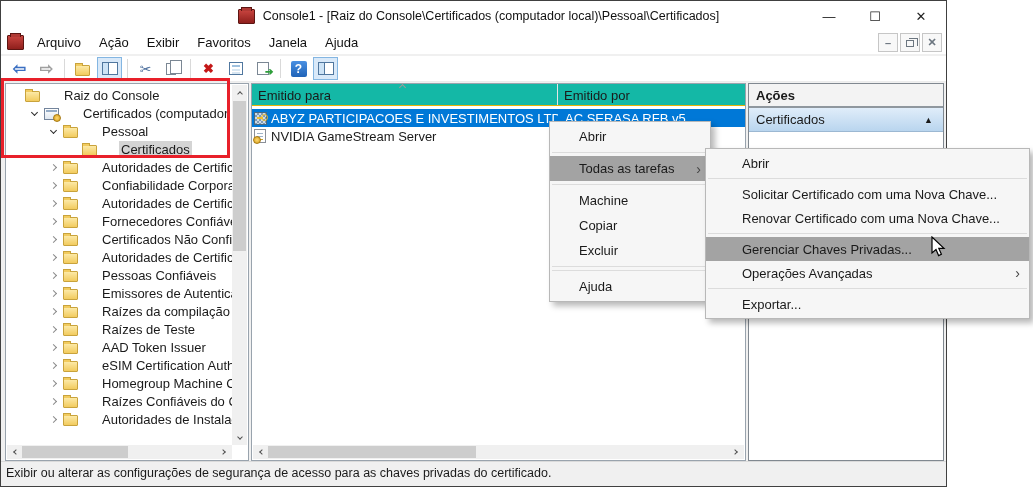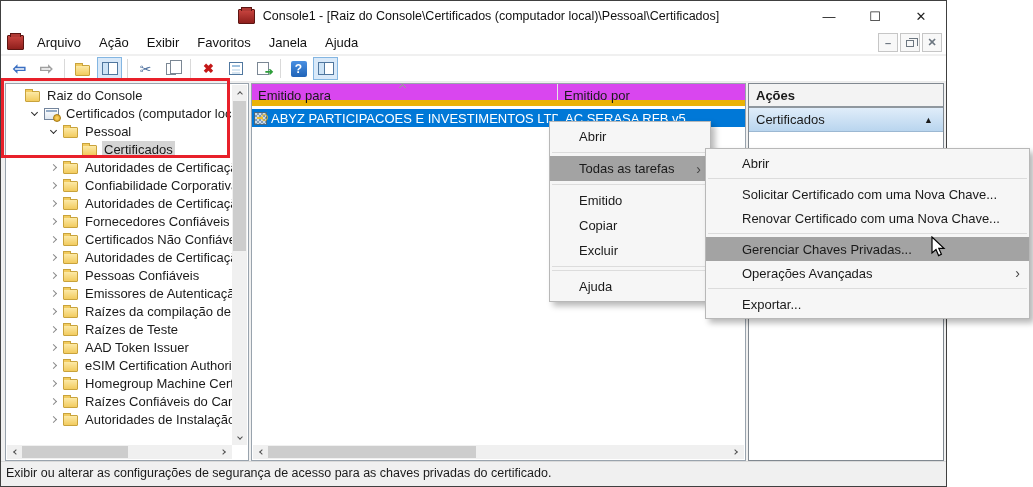--- a/index.html
+++ b/index.html
@@ -50,41 +50,41 @@
   .tree-panel  { left:4px;  width:244px; overflow:hidden; }
   .list-panel  { left:250px; width:495px; overflow:hidden; }
   .actions-panel { left:747px; width:196px; border-color:#808890; }
 
   
   .tree-rows { position:absolute; left:0; top:2px; right:16px; }
   .tree-row { height:18px; display:flex; align-items:center; white-space:nowrap; overflow:hidden; font-size:13px; }
   .chev { display:inline-block; width:5px; height:5px; border-right:1px solid #8a8a8a; border-bottom:1px solid #8a8a8a; transform:rotate(-45deg); margin:0 7px 0 3px; flex:none; }
   .chev.exp { border-color:#2b2b2b; transform:rotate(45deg); margin-top:-2px; }
   .chev.none { visibility:hidden; }
-  .tree-label { margin-left:5px; padding:1px 2px; }
+  .tree-label { margin-left:22px; padding:1px 2px; }
   .tree-label.sel { background:#d4d4d4; }
   .ic-certstore { width:15px; height:12px; border:1px solid #73849c; background:linear-gradient(#fefefe,#dfe7f0); position:relative; flex:none; margin-top:2px; }
   .ic-certstore::before { content:""; position:absolute; left:1px; top:1px; right:1px; height:2px; background:#93abc6; }
   .ic-certstore::after { content:""; position:absolute; bottom:-3px; right:-3px; width:6px; height:6px; border-radius:50%; background:radial-gradient(#ffd96d,#d29b1d); border:1px solid #a87a10; }
 
   
   .vscroll { position:absolute; top:1px; right:1px; width:15px; bottom:15px; background:#f0f0f0; }
   .hscroll { position:absolute; left:1px; right:1px; bottom:1px; height:14px; background:#f0f0f0; display:flex; align-items:center; }
   .tree-panel .hscroll { right:16px; }
   .sb-arrow { width:15px; height:14px; display:flex; align-items:center; justify-content:center; flex:none; color:#505050; font-size:10px; }
   .sb-thumb-h { height:12px; background:#cdcdcd; }
   .sb-thumb-v { position:absolute; left:1px; width:13px; background:#cdcdcd; }
   .schev { display:inline-block; width:4px; height:4px; border-right:1px solid #505050; border-bottom:1px solid #505050; }
   .schev.up { transform:rotate(-135deg); margin-top:3px; }
   .schev.down { transform:rotate(45deg); margin-bottom:2px; }
   .schev.left { transform:rotate(135deg); margin-left:3px; }
   .schev.rightd { transform:rotate(-45deg); margin-right:3px; }
 
   
-  .list-header { position:absolute; left:0; top:0; right:0; height:22px; background:#d946ef; border-bottom:6px solid #eab308; display:flex; font-size:13px; }
+  .list-header { position:absolute; left:0; top:0; right:0; height:22px; background:#14b8a6; border-bottom:1px solid #eab308; display:flex; font-size:13px; }
   .col-h { padding:4px 0 0 6px; position:relative; }
   .col-h.c1 { width:306px; border-right:1px solid #e5e5e5; }
   .sort-chev { position:absolute; left:148px; top:1px; width:5px; height:5px; border-right:1px solid #9a9a9a; border-bottom:1px solid #9a9a9a; transform:rotate(-135deg); }
   .list-rows { position:absolute; left:0; top:25px; right:0; }
   .list-row { height:18px; display:flex; align-items:center; font-size:13px; white-space:nowrap; }
   .list-row.sel { background:#0078d7; color:#fff; }
   .cell1 { width:306px; display:flex; align-items:center; overflow:hidden; flex:none; }
   .cell2 { padding-left:7px; overflow:hidden; }
   .ic-cert { width:12px; height:14px; background:#fff; border:1px solid #8a8f98; position:relative; margin:0 5px 0 2px; flex:none; }
   .ic-cert::before { content:""; position:absolute; left:2px; right:2px; top:3px; height:1px; background:#9fb3c8; box-shadow:0 3px #9fb3c8, 0 6px #c8a02c; }
@@ -326,20 +326,27 @@
           </div>
         </div>
         <div class="list-rows" id="list-rows">
             <div class="list-row sel">
               <div class="cell1">
                 <span class="ic-certkey"></span>
                 <span>ABYZ PARTICIPACOES E INVESTIMENTOS LTDA:1894</span>
               </div>
               <div class="cell2">AC SERASA RFB v5</div>
             </div>
+            <div class="list-row">
+              <div class="cell1">
+                <span class="ic-cert"></span>
+                <span>NVIDIA GameStream Server</span>
+              </div>
+              <div class="cell2"></div>
+            </div>
           </div>
         <div class="hscroll">
           <div class="sb-arrow">
               <span class="schev left"></span>
             </div>
           <div class="sb-thumb-h" style="width:208px;"></div>
           <div style="flex:1"></div>
           <div class="sb-arrow">
               <span class="schev rightd"></span>
             </div>
@@ -364,21 +371,21 @@
       <div class="mi">
         <span>Abrir</span>
       </div>
       <div class="msep"></div>
       <div class="mi hl">
         <span>Todas as tarefas</span>
         <span class="arrow">›</span>
       </div>
       <div class="msep"></div>
       <div class="mi">
-        <span>Emitido</span>
+        <span>Machine</span>
       </div>
       <div class="mi">
         <span>Copiar</span>
       </div>
       <div class="mi">
         <span>Excluir</span>
       </div>
       <div class="msep"></div>
       <div class="msep"></div>
       <div class="mi">

